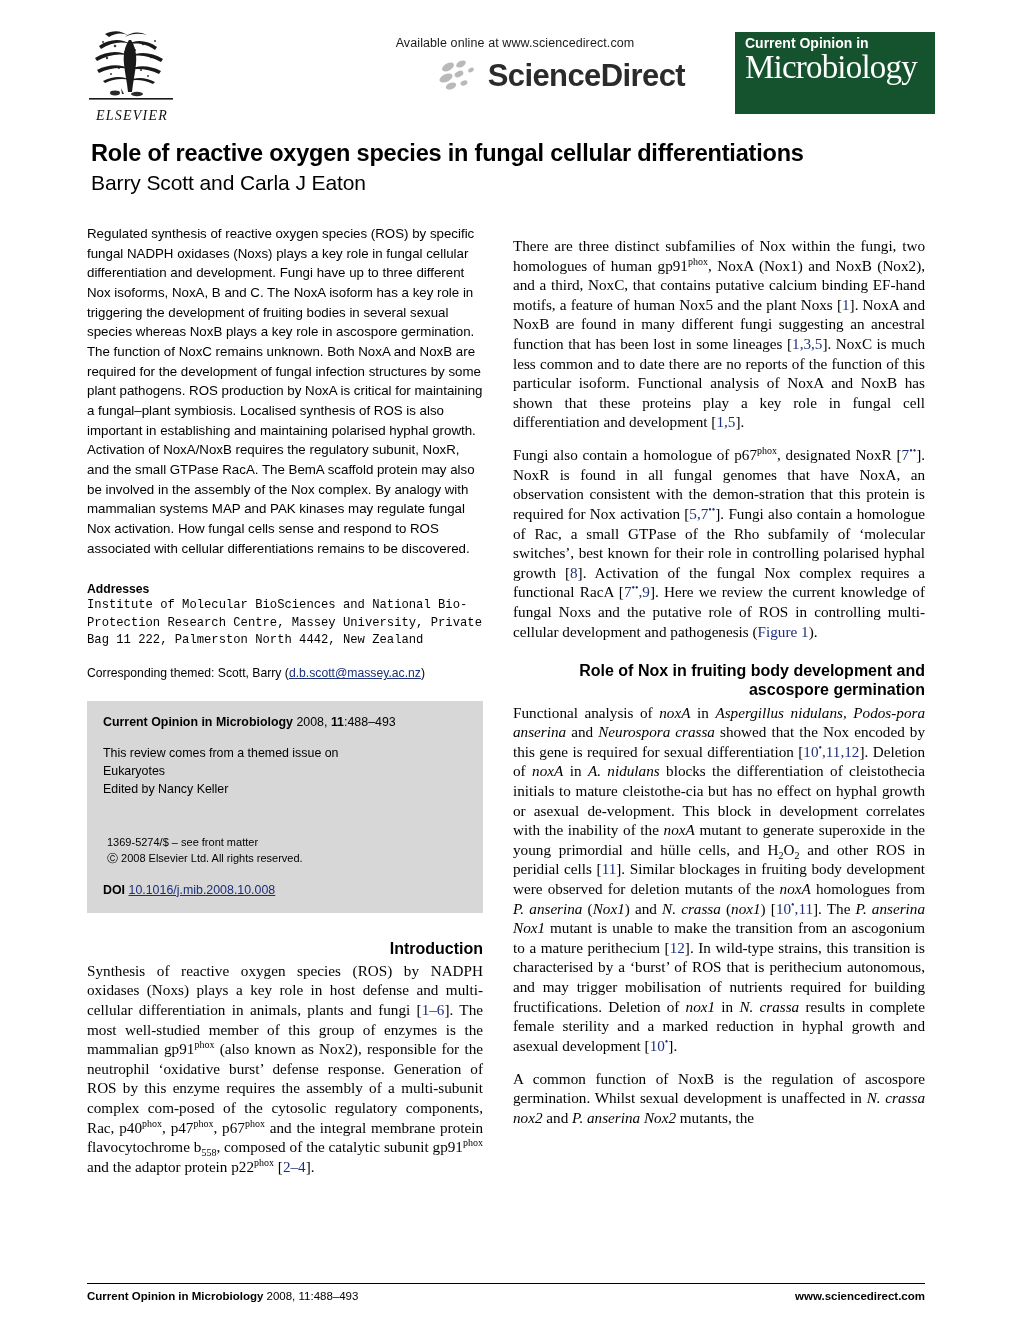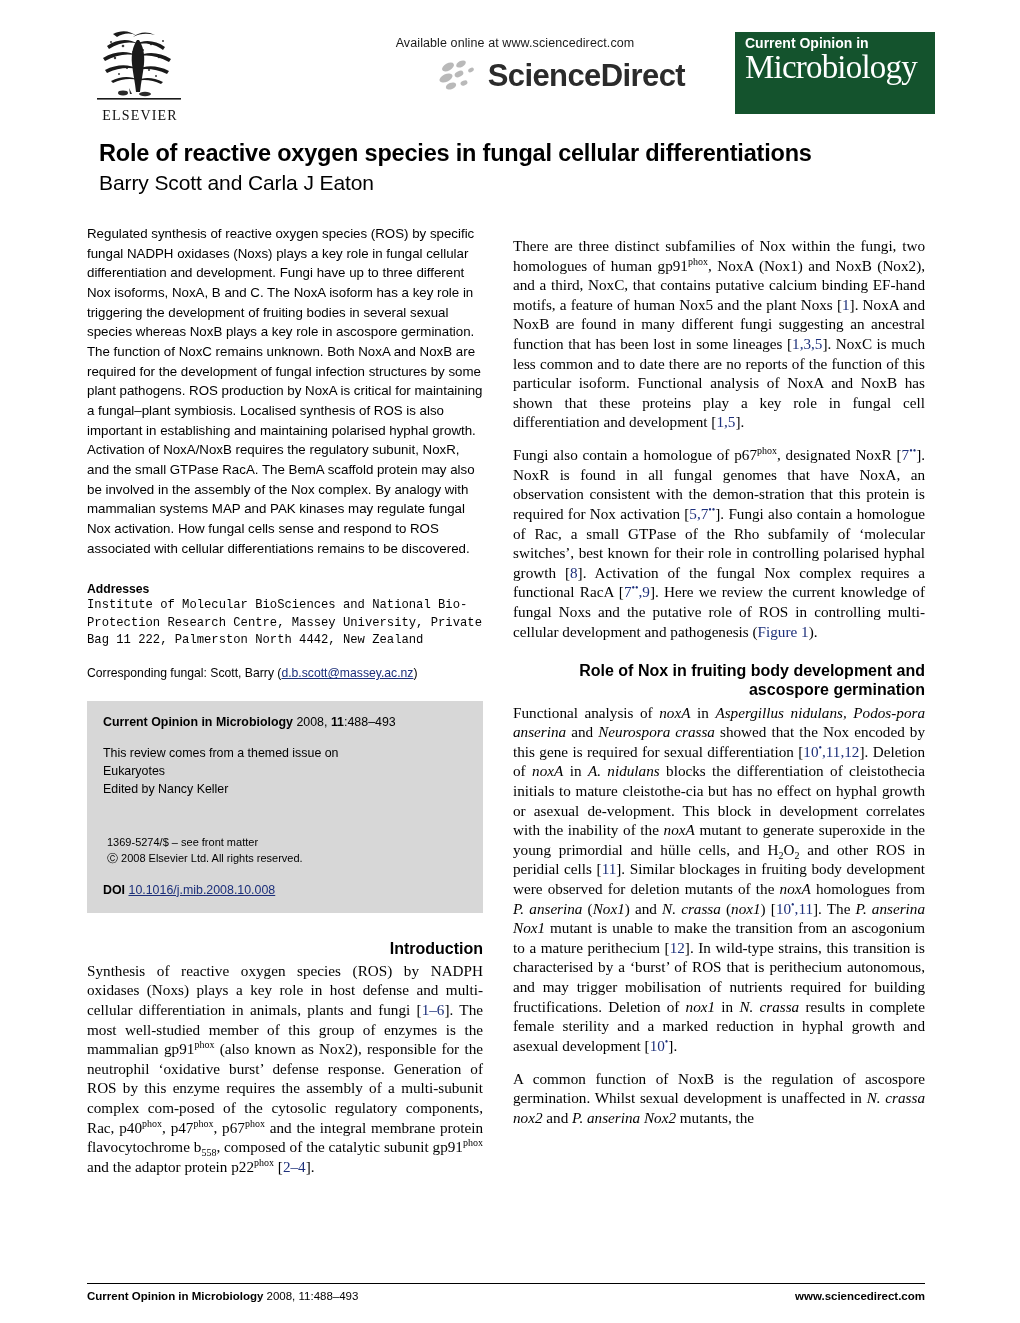--- a/index.html
+++ b/index.html
@@ -20,24 +20,25 @@
   
   .masthead {
     position: absolute;
     left: 85px;
     top: 22px;
     width: 850px;
     height: 108px;
   }
   .elsevier-logo {
     position: absolute;
-    left: 8px;
+    left: 0px;
     top: 2px;
     width: 98px;
     height: 104px;
+    font-style: italic;
   }
   .elsevier-tree {
     width: 92px;
     height: 82px;
     display: block;
   }
   .elsevier-word {
     font-family: "Liberation Serif", serif;
     font-size: 14px;
     letter-spacing: 1.2px;
@@ -96,21 +97,21 @@
     font-size: 33px;
     color: #ffffff;
     line-height: 1.05;
     letter-spacing: -0.8px;
     margin-top: -1px;
   }
 
   
   .title-area {
     position: absolute;
-    left: 99px;
+    left: 91px;
     top: 140px;
     width: 850px;
   }
   .article-title {
     font-family: "Liberation Sans", sans-serif;
     font-size: 23.5px;
     font-weight: bold;
     color: #000;
     letter-spacing: -0.2px;
     line-height: 1.15;
@@ -340,21 +341,21 @@
     <div class="article-authors">Barry Scott and Carla J Eaton</div>
   </div>
 
   <div class="col-left">
 
     <p class="abstract">Regulated synthesis of reactive oxygen species (ROS) by specific fungal NADPH oxidases (Noxs) plays a key role in fungal cellular differentiation and development. Fungi have up to three different Nox isoforms, NoxA, B and C. The NoxA isoform has a key role in triggering the development of fruiting bodies in several sexual species whereas NoxB plays a key role in ascospore germination. The function of NoxC remains unknown. Both NoxA and NoxB are required for the development of fungal infection structures by some plant pathogens. ROS production by NoxA is critical for maintaining a fungal–plant symbiosis. Localised synthesis of ROS is also important in establishing and maintaining polarised hyphal growth. Activation of NoxA/NoxB requires the regulatory subunit, NoxR, and the small GTPase RacA. The BemA scaffold protein may also be involved in the assembly of the Nox complex. By analogy with mammalian systems MAP and PAK kinases may regulate fungal Nox activation. How fungal cells sense and respond to ROS associated with cellular differentiations remains to be discovered.</p>
 
     <div class="addresses-head">Addresses</div>
     <div class="addresses-body">Institute of Molecular BioSciences and National Bio-Protection Research Centre, Massey University, Private Bag 11 222, Palmerston North 4442, New Zealand</div>
 
-    <div class="corresponding"><span>Corresponding fungal: Scott, Barry (</span><a class="email-link" href="#">d.b.scott@massey.ac.nz</a><span>)</span></div>
+    <div class="corresponding"><span>Corresponding themed: Scott, Barry (</span><a class="email-link" href="#">d.b.scott@massey.ac.nz</a><span>)</span></div>
 
     <div class="info-box">
       <div class="ib-journal"><b>Current Opinion in Microbiology</b> <span>2008,</span> <b>11</b><span>:488–493</span></div>
       <div class="ib-themed">
         <span>This review comes from a themed issue on</span><br>
         <span>Eukaryotes</span><br>
         <span>Edited by Nancy Keller</span>
       </div>
       <div class="ib-frontmatter">
         <span>1369-5274/$ – see front matter</span><br>

